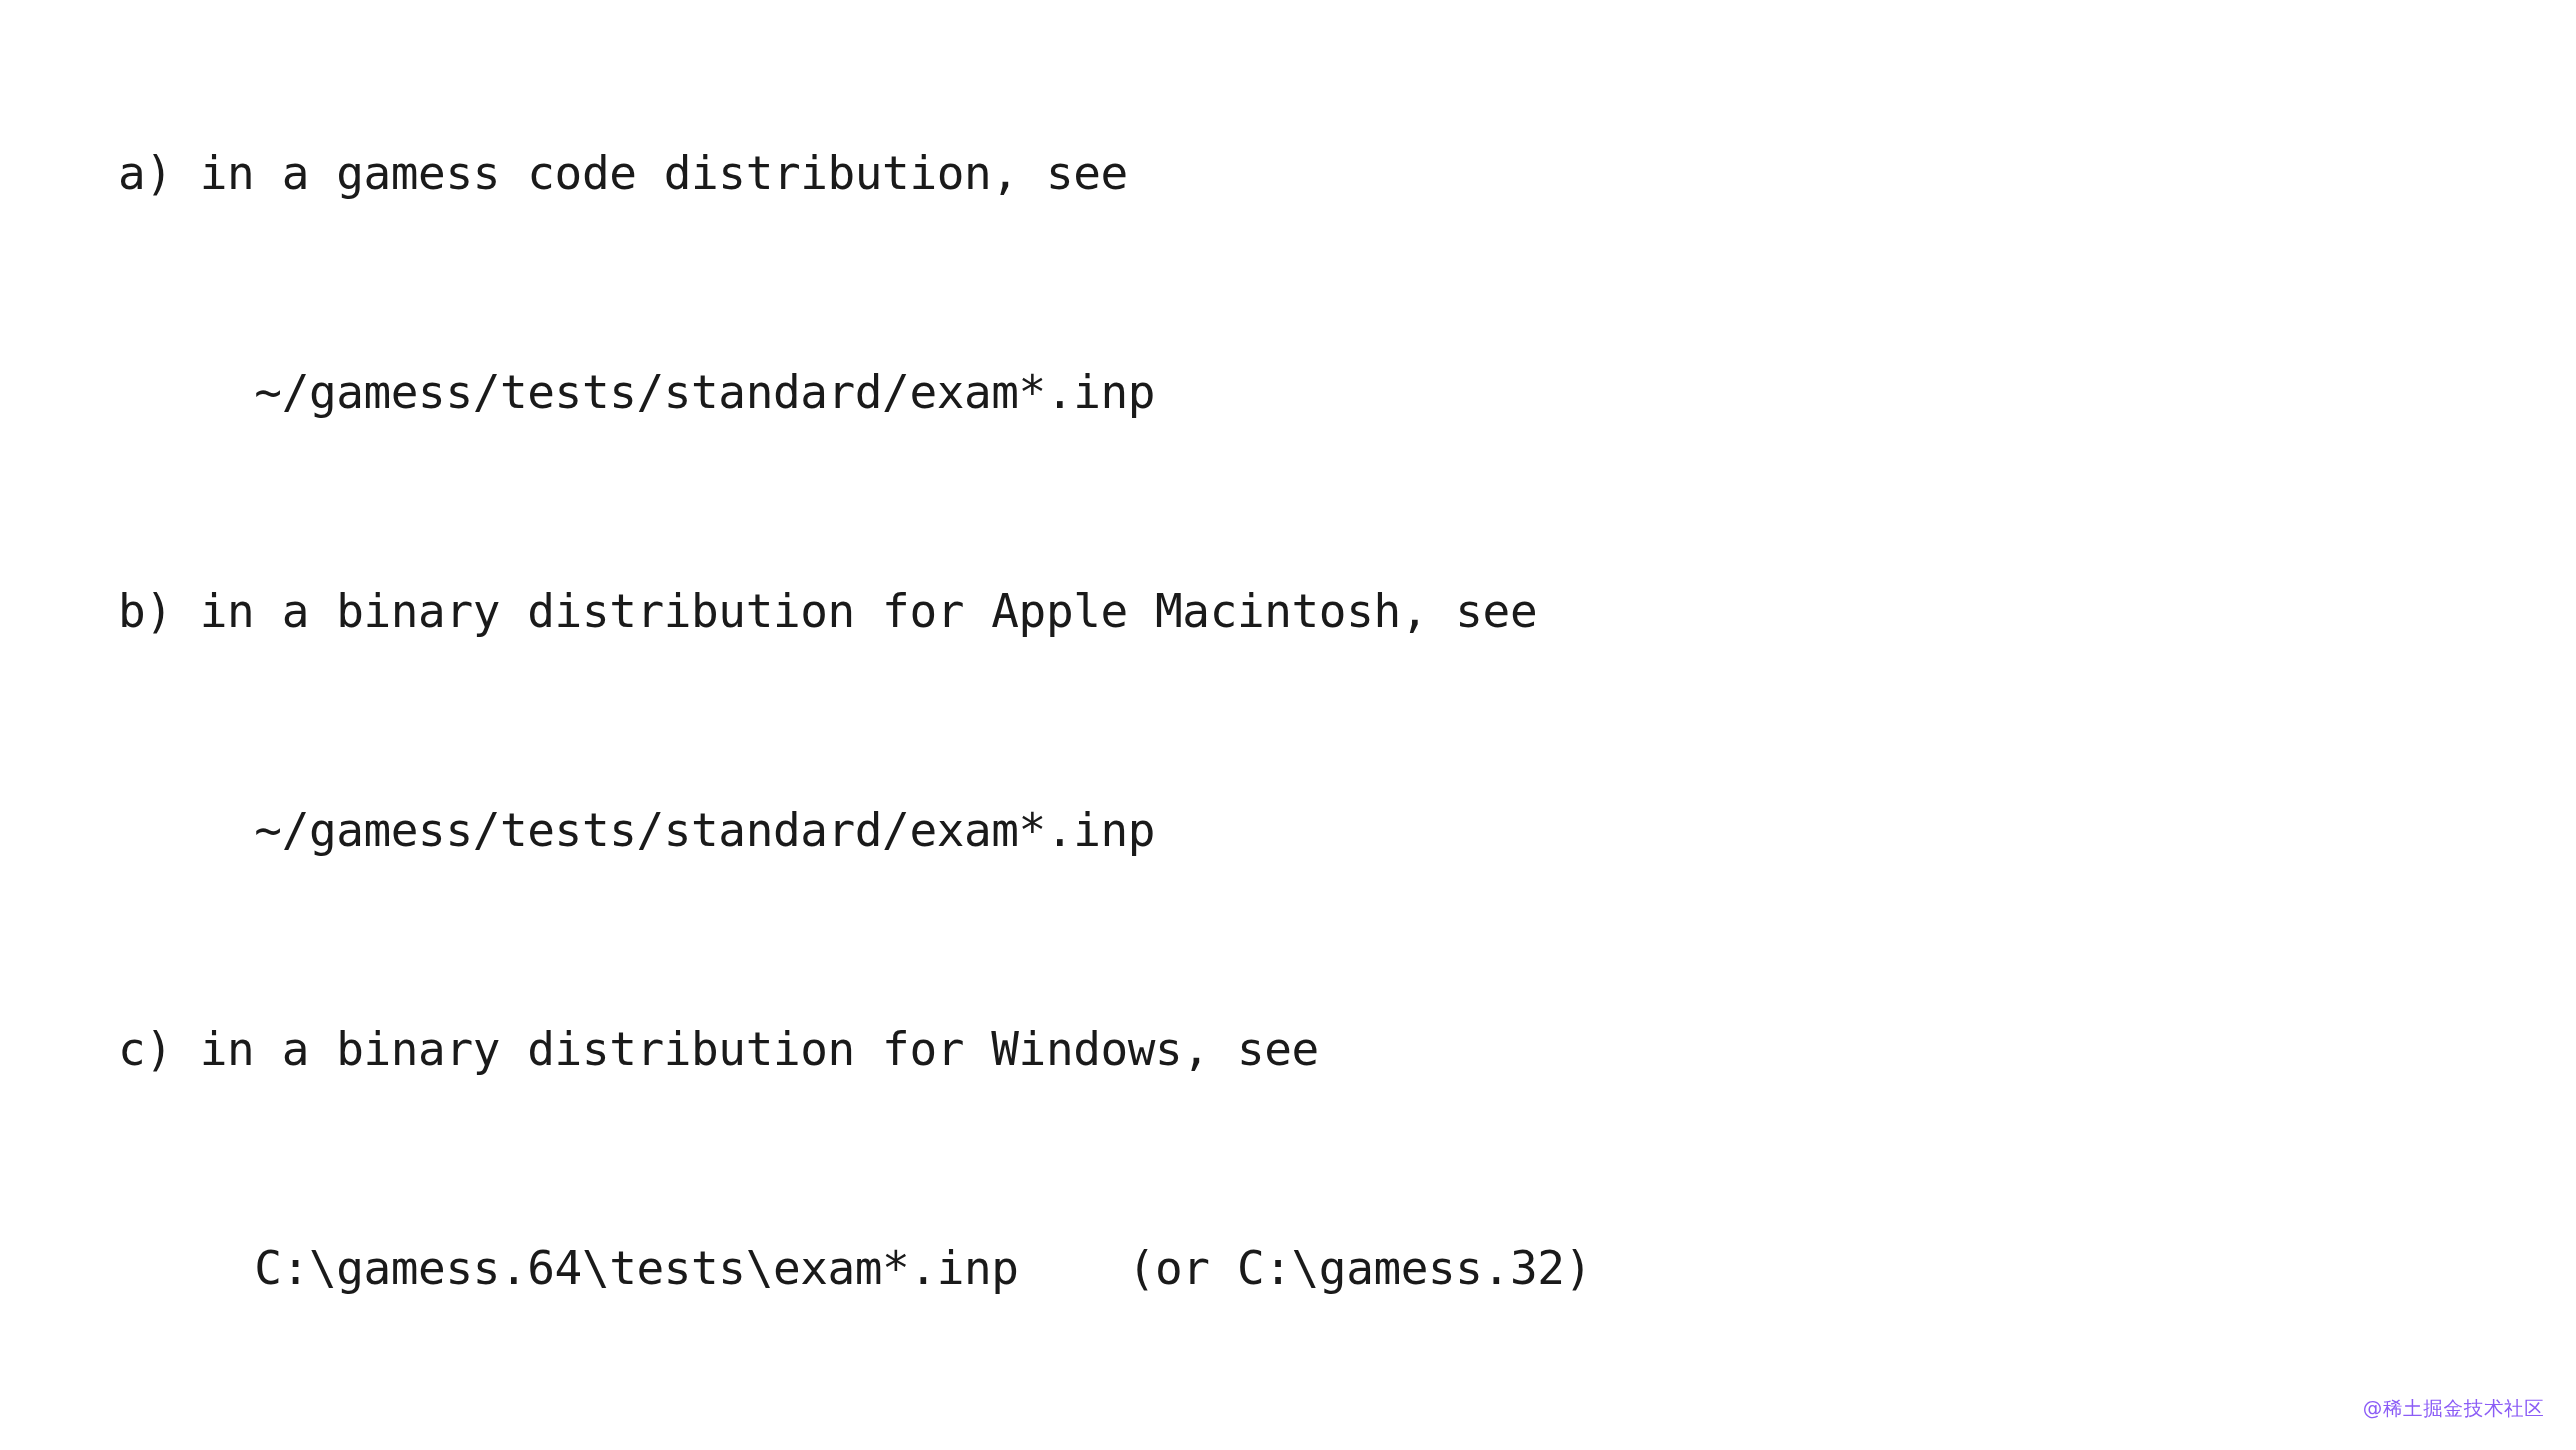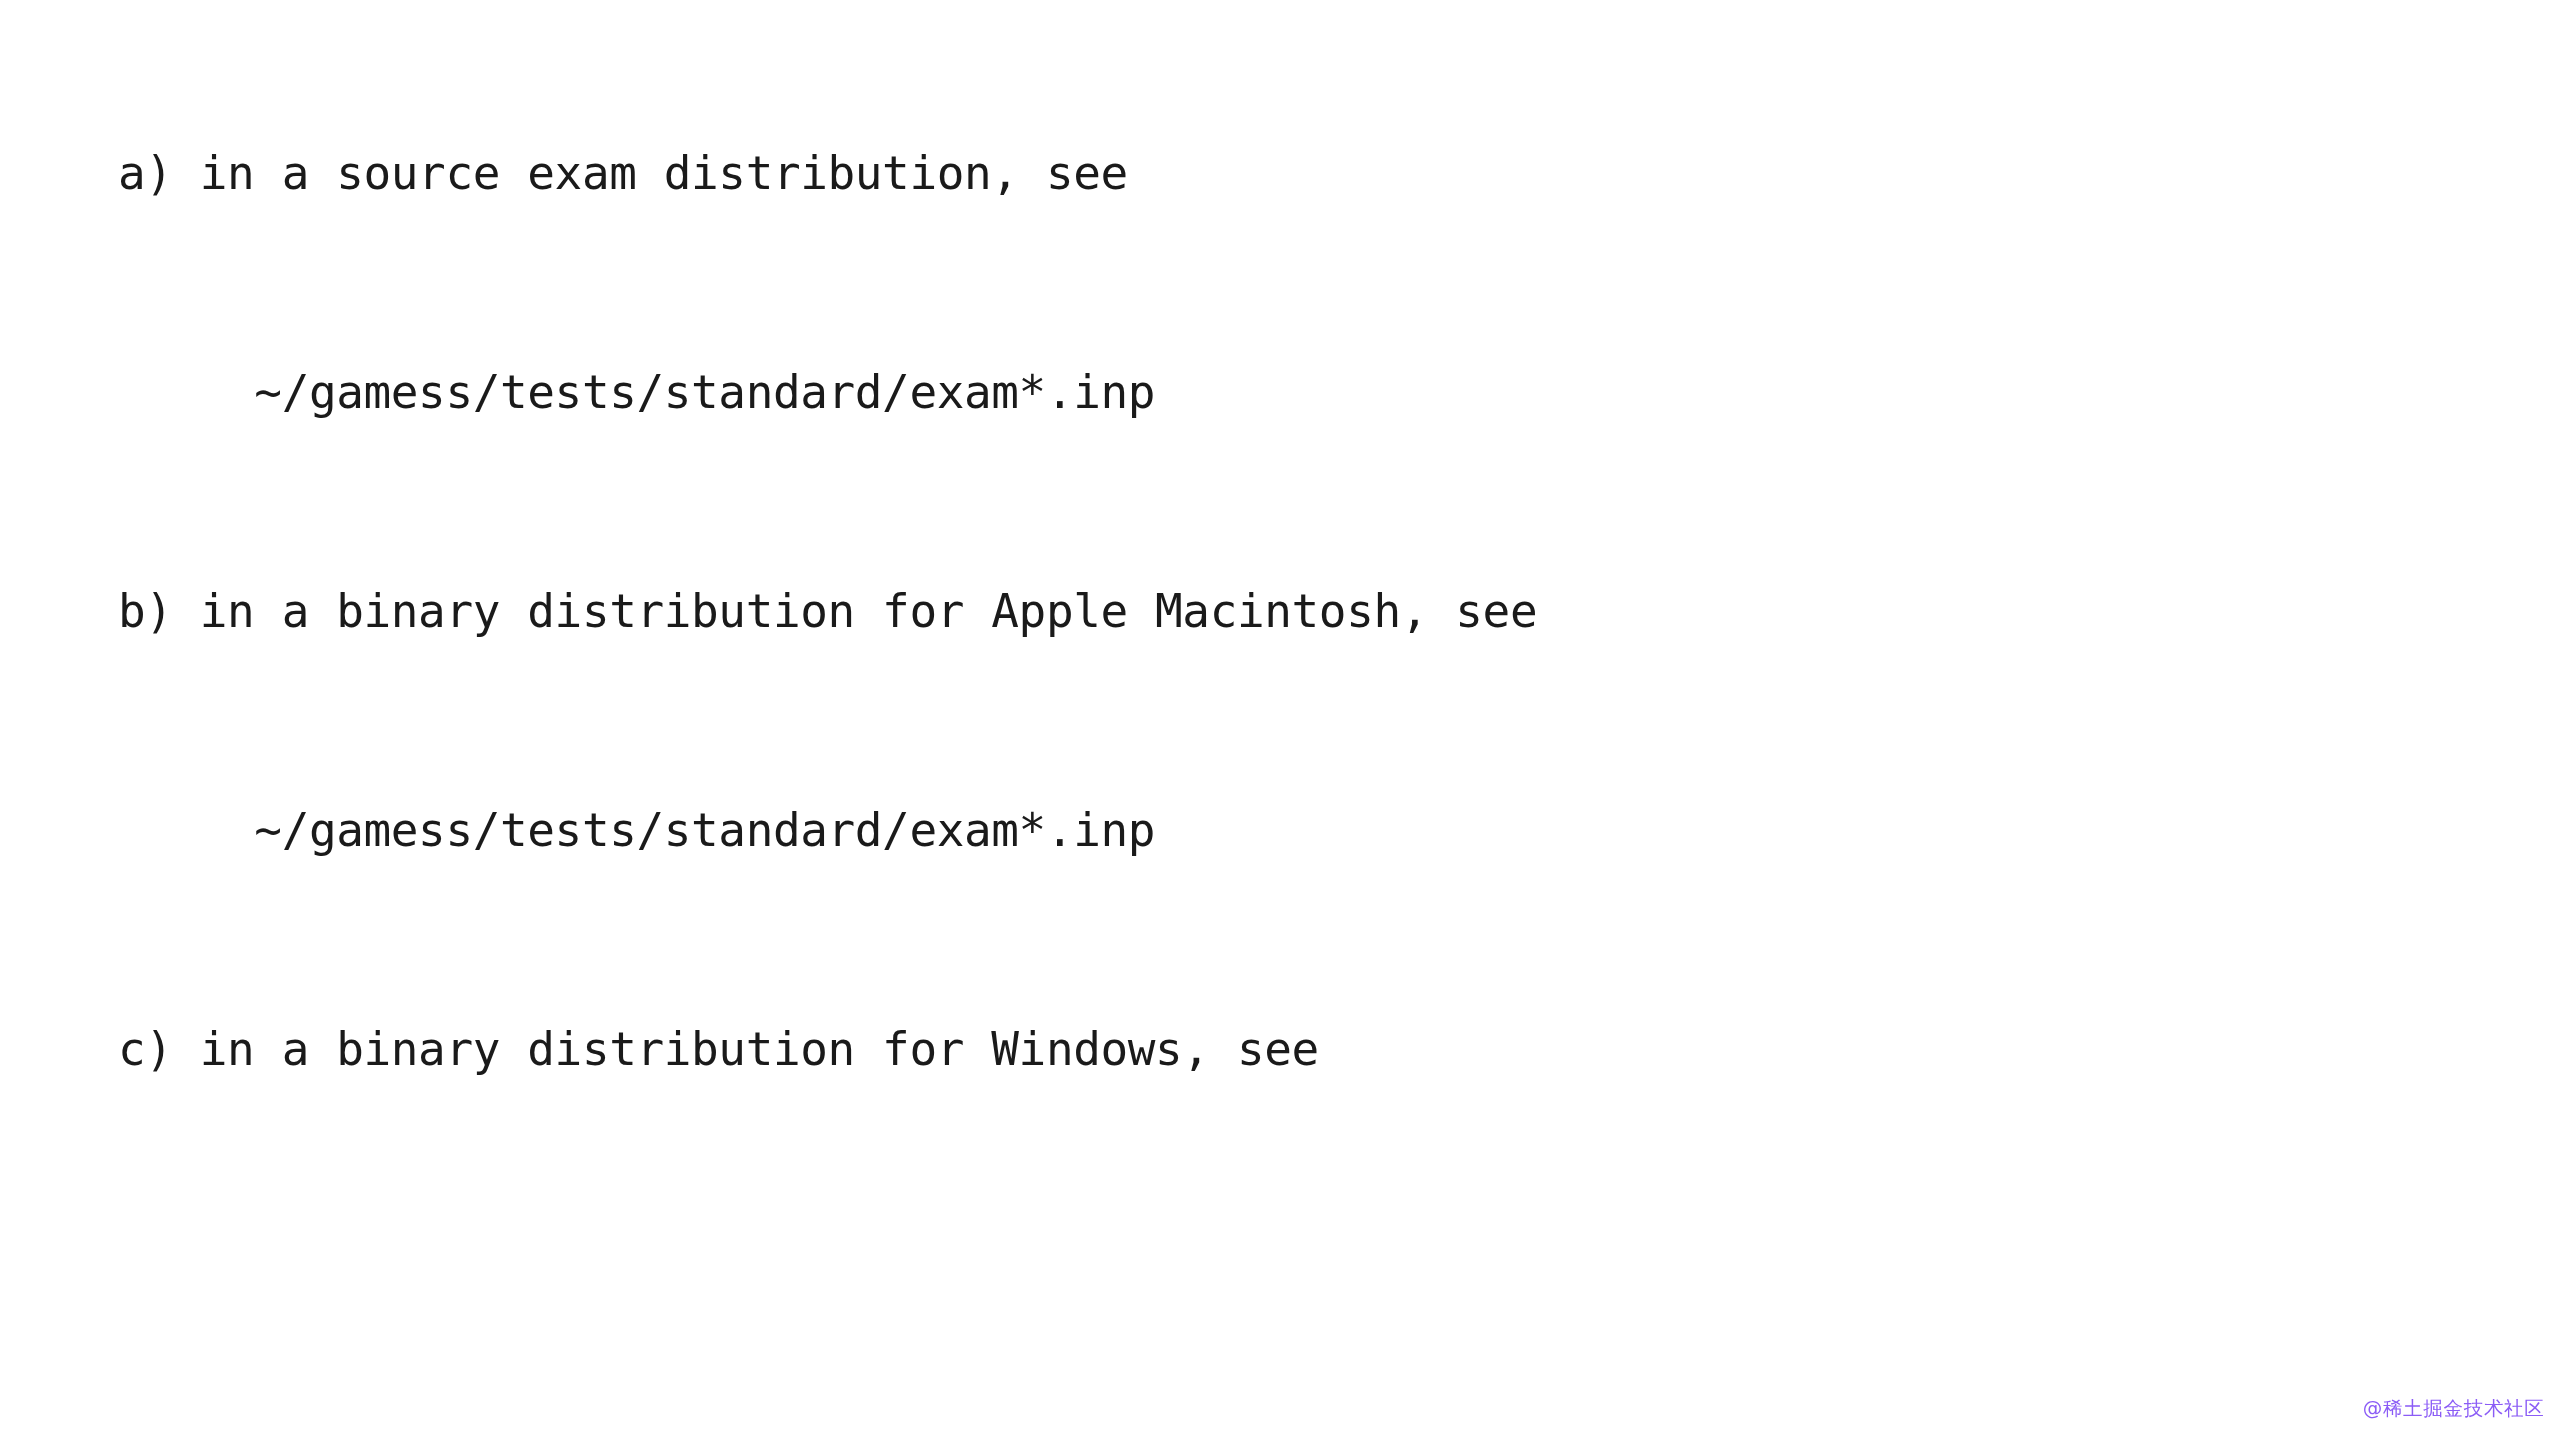--- a/index.html
+++ b/index.html
@@ -56,25 +56,26 @@
     white-space: nowrap;
     user-select: none;
   }
 </style>
 </head>
 <body>
 
 <div id="page">
 
   <div id="doc-text">
-    <span class="doc-line">   a) in a source exam distribution, see</span>
+    <span class="doc-line">   a) in a gamess code distribution, see</span>
     <span class="doc-line">        ~/gamess/tests/standard/exam*.inp</span>
     <span class="doc-line">   b) in a binary distribution for Apple Macintosh, see</span>
     <span class="doc-line">        ~/gamess/tests/standard/exam*.inp</span>
     <span class="doc-line">   c) in a binary distribution for Windows, see</span>
+    <span class="doc-line">        C:\gamess.64\tests\exam*.inp    (or C:\gamess.32)</span>
     
     
     
     
     
     
     
     
     
     

